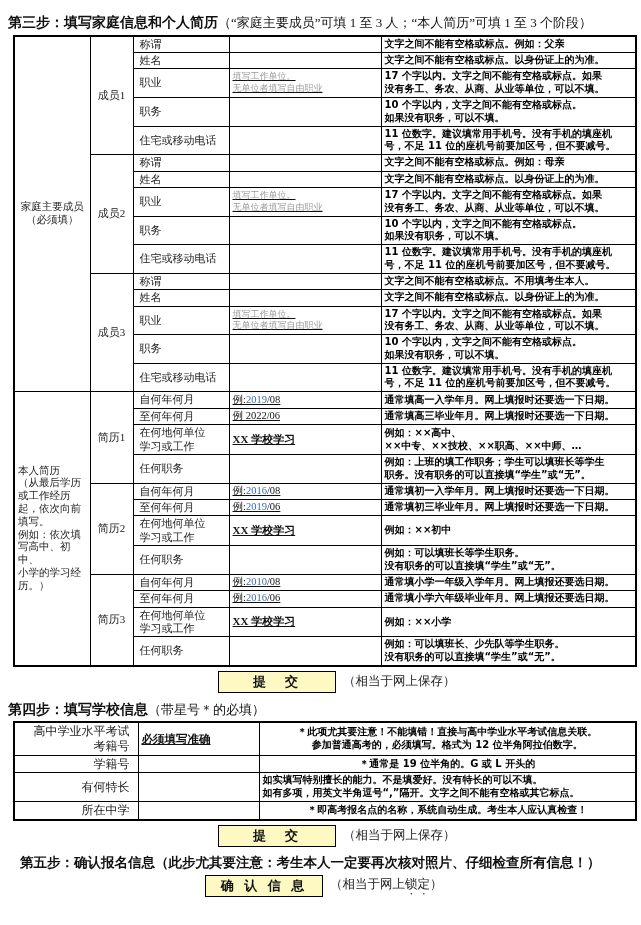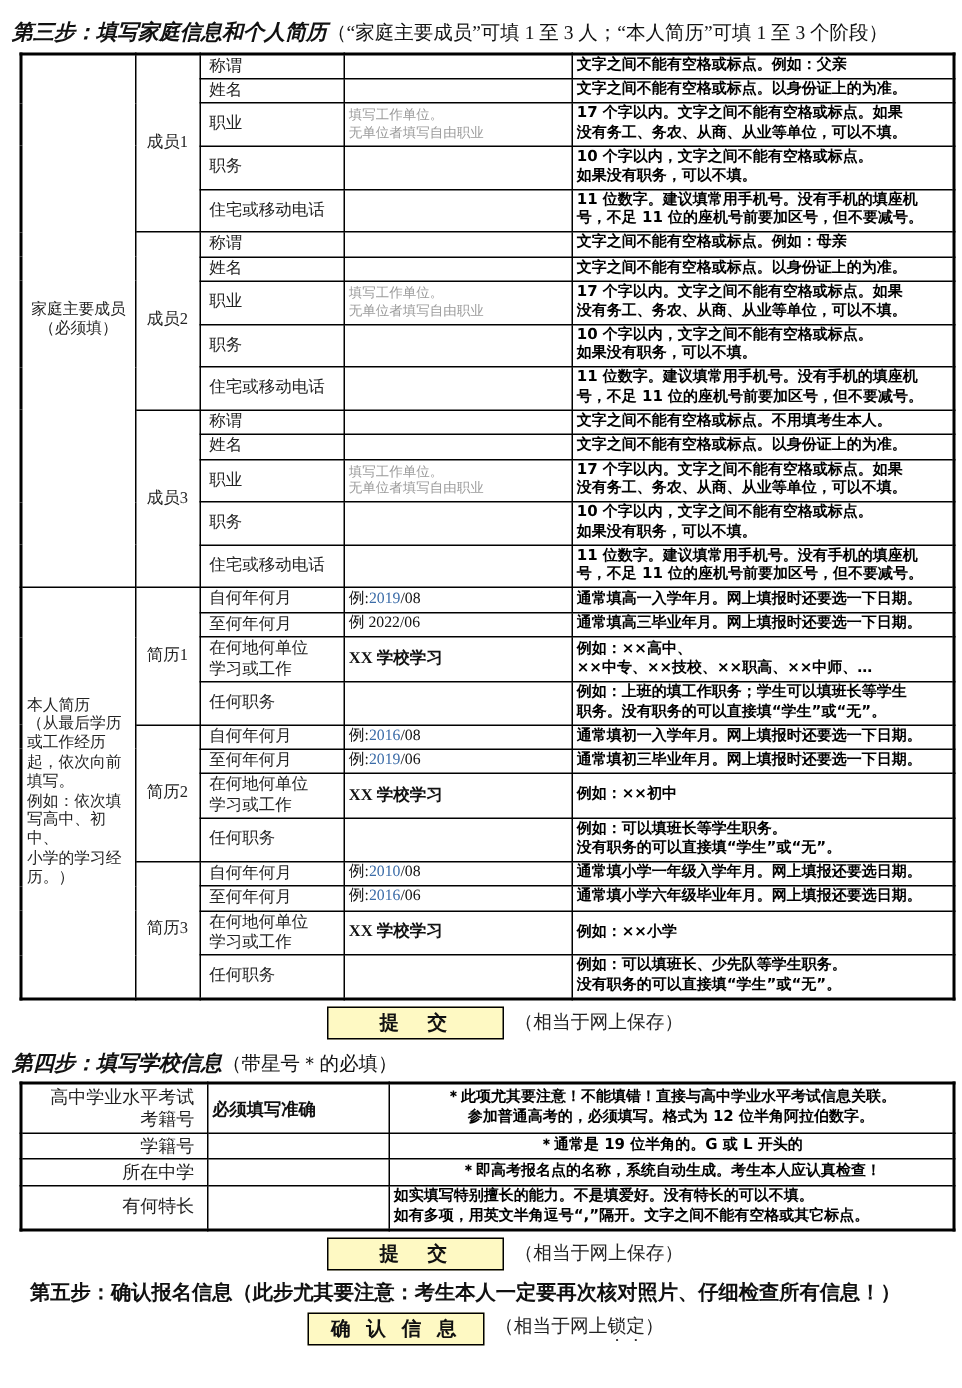--- a/index.html
+++ b/index.html
@@ -1,34 +1,34 @@
 <!DOCTYPE html>
 <html><head>
 <meta charset="utf-8">
 <style>
   html,body{margin:0;padding:0;background:#ffffff;}
   body{width:641px;height:925px;overflow:hidden;color:#111;
        font-family:"Liberation Serif","DejaVu Serif",serif;}
   .page{padding:6px 0 0 0;}
   
   .h1{margin:8px 0 3px 8px;font-size:14px;line-height:1.25;}
-  .h1b{font-weight:bold;font-family:"DejaVu Sans","Liberation Sans",sans-serif;font-style:italic;}
+  .h1b{font-weight:bold;font-family:"DejaVu Sans","Liberation Sans",sans-serif;}
   .h1n{font-weight:normal;font-size:13px;font-family:"Liberation Serif",serif;margin-top:20px;}
   .h1 .h1b5{font-weight:bold;font-family:"DejaVu Sans","Liberation Sans",sans-serif;font-size:13.5px;}
   
   table{border-collapse:collapse;table-layout:fixed;margin-left:13px;}
   td{border:1px solid #000;padding:1px 3px;vertical-align:middle;
      font-size:11px;line-height:1.22;overflow:hidden;}
   table.doc{border:2px solid #000;}
   .pre{white-space:pre-line;}
   .gcol{font-size:10.5px;text-align:left;padding:2px 3px;color:#222;vertical-align:middle;}
   .gcol.ctr{text-align:center;}
   .mcol{text-align:center;font-size:11px;color:#222;}
   .fcol{font-size:11px;color:#222;padding-left:6px;}
-  .icol{background:#fff;}
+  .icol{background:#fff;text-decoration:underline;}
   .ncol{font-family:"DejaVu Sans","Liberation Sans",sans-serif;font-weight:bold;
         font-size:10px;line-height:1.28;color:#000;}
   .ph{color:#9a9a9a;font-size:9px;line-height:1.3;}
   .ex{font-size:10.5px;color:#111;}
   .exblue{color:#3b6ca8;}
   .exbold{font-weight:bold;font-size:11px;}
   
   .scol{font-size:12px;text-align:right;padding-right:8px;color:#222;}
   .sval{font-family:"DejaVu Sans","Liberation Sans",sans-serif;font-weight:bold;font-size:11.5px;}
   .snote-c{text-align:center;}
@@ -270,29 +270,29 @@
       <td class="icol sval">必须填写准确</td>
       <td class="ncol pre snote-c">＊此项尤其要注意！不能填错！直接与高中学业水平考试信息关联。
 参加普通高考的，必须填写。格式为 12 位半角阿拉伯数字。</td>
     </tr>
     <tr>
       <td class="scol">学籍号</td>
       <td class="icol"></td>
       <td class="ncol pre snote-c">＊通常是 19 位半角的。G 或 L 开头的</td>
     </tr>
     <tr>
-      <td class="scol">所在中学</td>
-      <td class="icol"></td>
-      <td class="ncol pre snote-c">＊即高考报名点的名称，系统自动生成。考生本人应认真检查！</td>
-    </tr>
-    <tr>
       <td class="scol">有何特长</td>
       <td class="icol"></td>
       <td class="ncol pre">如实填写特别擅长的能力。不是填爱好。没有特长的可以不填。
 如有多项，用英文半角逗号“,”隔开。文字之间不能有空格或其它标点。</td>
+    </tr>
+    <tr>
+      <td class="scol">所在中学</td>
+      <td class="icol"></td>
+      <td class="ncol pre snote-c">＊即高考报名点的名称，系统自动生成。考生本人应认真检查！</td>
     </tr>
   </tbody>
     </table>
 
   <div class="btnrow" style="margin-left:218px">
     <div class="btn">提　交</div>
     <span class="btn-note">（相当于网上保存）</span>
   </div>
 
   <div class="h1" style="margin-left:20px;margin-top:7px">

